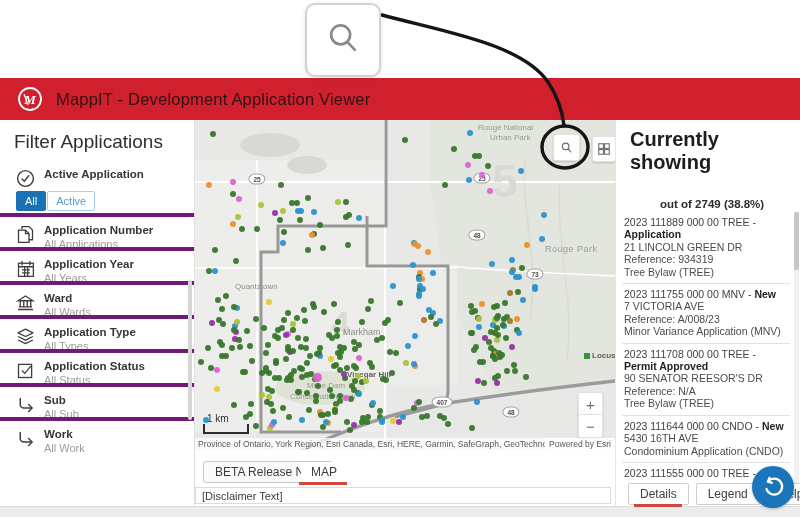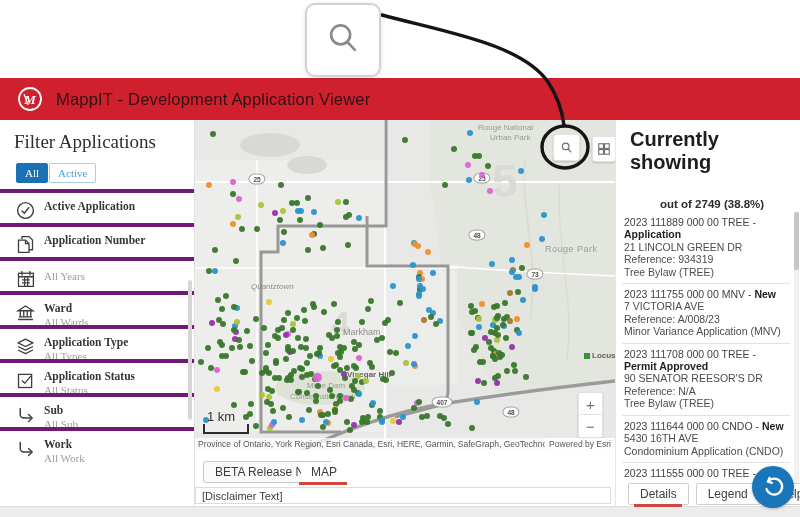--- a/index.html
+++ b/index.html
@@ -5,21 +5,21 @@
   html,body{margin:0;padding:0;background:#fff;}
   #app{position:relative;width:800px;height:517px;font-family:"Liberation Sans",sans-serif;overflow:hidden;background:#fff;}
   
   .callout{position:absolute;left:305px;top:3px;width:72px;height:70px;background:#fff;border:2px solid #d2d2d2;border-radius:10px;box-shadow:0 1px 5px rgba(0,0,0,.12);z-index:60;display:flex;align-items:center;justify-content:center;}
   .anno-svg{position:absolute;left:0;top:0;z-index:55;pointer-events:none;}
   
   .hdr{position:absolute;left:0;top:78px;width:800px;height:42px;background:#d0202e;display:flex;align-items:center;z-index:5;}
   .logo{margin-left:17px;width:26px;height:26px;}
   .hdr-title{margin-left:13px;font-size:16.5px;color:#311113;letter-spacing:.2px;text-align:right;}
   
-  .sb{position:absolute;left:0;top:120px;width:194px;height:386px;background:#fff;border-right:1px solid #e0e0e0;overflow:hidden;z-index:4;font-family:Liberation Serif, serif;}
+  .sb{position:absolute;left:0;top:120px;width:194px;height:386px;background:#fff;border-right:1px solid #e0e0e0;overflow:hidden;z-index:4;}
   .sb h1{margin:0;padding:11px 14px 8px;font-size:19px;font-weight:400;color:#2e2e2e;}
   .sb-scroll{position:absolute;right:2px;top:160px;width:4px;height:140px;background:#d6d6d6;border-radius:2px;}
   .f-row{position:relative;border-top:4px solid #701a75;padding:7px 8px 0 44px;height:34px;box-sizing:border-box;}
   .f-row:first-of-type{border-top:none;height:28px;}
   .f-ico{position:absolute;left:15px;top:7px;width:21px;height:21px;}
   .f-lab{font-size:11.5px;font-weight:bold;color:#363636;}
   .f-sub{font-size:11px;color:#9c9c9c;margin-top:2px;}
   .tog-row{padding:2px 8px 8px 16px;border-top:none;height:24px;}
   .tog{display:inline-block;font-size:11px;padding:3px 8px;border-radius:2px;margin-right:1px;cursor:pointer;}
   .tog-on{background:#1a72b5;color:#fff;border:1px solid #1a72b5;}
@@ -37,21 +37,21 @@
   .green-sq{display:inline-block;width:6px;height:6px;background:#3f8f3f;margin-right:2px;vertical-align:-1px;}
   .shield{position:absolute;transform:translate(-50%,-50%);background:#fff;border:1px solid #a2a2a2;border-radius:50%/60%;font-size:6.5px;font-weight:bold;color:#4a4a4a;padding:1px 4px;z-index:2;}
   .dot{position:absolute;width:6px;height:6px;border-radius:50%;z-index:3;opacity:.95;}
   .map-btn{position:absolute;background:#fff;border:1px solid #e2e2e2;border-radius:3px;box-shadow:0 1px 2px rgba(0,0,0,.18);display:flex;align-items:center;justify-content:center;z-index:6;cursor:pointer;}
   .srch-btn{left:358px;top:14px;width:25px;height:25px;}
   .grid-btn{left:397px;top:16px;width:22px;height:24px;}
   .zoomin{right:12px;top:272px;width:23px;height:22px;border-radius:2px 2px 0 0;}
   .zoomout{right:12px;top:294px;width:23px;height:22px;border-radius:0 0 2px 2px;}
   .zsign{font-size:15px;color:#6e6e6e;line-height:1;}
   .scalebar{position:absolute;left:8px;bottom:16px;z-index:5;}
-  .scalebar .txt{font-size:13px;color:#323232;margin-left:4px;}
+  .scalebar .txt{font-size:10px;color:#323232;margin-left:4px;}
   .scalebar .bar{width:42px;height:8px;border-left:2px solid #2b2b2b;border-bottom:2px solid #2b2b2b;border-right:2px solid #2b2b2b;}
   .attrib{position:absolute;left:0;bottom:0;width:420px;height:12px;display:flex;z-index:6;font-size:8.5px;color:#585858;line-height:12px;}
   .attrib .a1{flex:1;background:rgba(255,255,255,.75);padding:0 3px;white-space:nowrap;overflow:hidden;}
   .attrib .a2{background:rgba(255,255,255,.9);padding:0 4px;white-space:nowrap;}
   
   .beta-btn{position:absolute;left:203px;top:461px;padding:3px 11px;background:#fafafa;border:1px solid #c9c9c9;border-radius:3px;font-size:12px;color:#3c3c3c;z-index:4;cursor:pointer;}
   .map-tab{position:absolute;left:301px;top:462px;padding:3px 10px;background:#fff;font-size:12px;color:#3c3c3c;z-index:4;cursor:pointer;}
   .map-tab-line{position:absolute;left:299px;top:482px;width:48px;height:3px;background:#d2473d;z-index:4;}
   .disclaimer{position:absolute;left:195px;top:487px;width:416px;height:17px;background:#fff;border:1px solid #dcdcdc;font-size:11px;color:#3a3a3a;line-height:16px;padding-left:6px;box-sizing:border-box;z-index:4;}
   
@@ -98,52 +98,54 @@
       <text x="13" y="17.5" text-anchor="middle" font-size="13" font-weight="bold" font-style="italic" fill="#fff" font-family="Liberation Serif,serif">M</text>
       <path d="M7,8 L11,19" stroke="#fff" stroke-width="1.2" fill="none"></path>
     </svg>
   </span>
   <span class="hdr-title">MappIT - Development Application Viewer</span>
 </div>
 
 <div class="sb">
   <h1>Filter Applications</h1>
 
+  <div class="f-row">
+    <span class="f-ico">
+      <svg width="21" height="21" viewBox="0 0 24 24" fill="none" stroke="#3f3f3f" stroke-width="1.6" stroke-linecap="round">
+            <circle cx="12" cy="12" r="9"></circle>
+            <path d="M8 12.5l2.7 2.7 5-6.4"></path>
+          </svg>
+    </span>
+    <div class="f-lab">Active Application</div>
+  </div>
   <div class="f-row tog-row">
     <span class="tog tog-on">All</span><span class="tog tog-off">Active</span>
     <div class="tog-sep"></div>
-  </div>
-  <div class="f-row">
-    <span class="f-ico">
-      <svg width="21" height="21" viewBox="0 0 24 24" fill="none" stroke="#3f3f3f" stroke-width="1.6" stroke-linecap="round">
-            <circle cx="12" cy="12" r="9"></circle>
-            <path d="M8 12.5l2.7 2.7 5-6.4"></path>
-          </svg>
-    </span>
-    <div class="f-lab">Active Application</div>
   </div>
 
   <div class="f-row">
     <span class="f-ico">
       <svg width="21" height="21" viewBox="0 0 24 24" fill="none" stroke="#3f3f3f" stroke-width="1.5">
             <path d="M8 6V3h8l4 4v11h-4"></path>
             <path d="M4 7h8l4 4v10H4z"></path>
             <path d="M12 7v4h4"></path>
           </svg>
     </span>
     <div class="f-lab">Application Number</div>
+    <div class="f-sub">All Applications</div>
   </div>
 
   <div class="f-row">
     <span class="f-ico">
       <svg width="21" height="21" viewBox="0 0 24 24" fill="none" stroke="#3f3f3f" stroke-width="1.5">
             <rect x="4" y="6" width="17" height="15"></rect>
             <path d="M4 10h17M8 3.5v5M17 3.5v5M8 13.5h9M8 17h9M11 10v11M14.5 10v11"></path>
           </svg>
     </span>
+    <div class="f-lab">Application Year</div>
     <div class="f-sub">All Years</div>
   </div>
 
   <div class="f-row">
     <span class="f-ico">
       <svg width="21" height="21" viewBox="0 0 24 24" fill="none" stroke="#3f3f3f" stroke-width="1.5">
             <path d="M3.5 10L12 4.5 20.5 10z"></path>
             <path d="M6 10v7M10 10v7M14 10v7M18 10v7M4.5 17h15M3.5 20h17"></path>
           </svg>
     </span>
@@ -223,21 +225,21 @@
     </g>
     <path d="M96,336 C150,308 205,291 247,284 C310,274 375,266 420,261" stroke="#9b9b9b" stroke-width="3.5" fill="none"></path>
   </svg>
 
   <div id="map-layers">
         <div class="map-num" style="left: 297px; top: 34px; font-size: 46px;">5</div>
         <div class="map-num" style="left: 136px; top: 184px; font-size: 34px;">4</div>
         <div class="map-label lab-park" style="left: 283px; top: 3px; font-size: 8px;">Rouge National</div>
         <div class="map-label lab-park" style="left: 295px; top: 13px; font-size: 8px;">Urban Park</div>
         <div class="map-label lab-park2" style="left: 350px; top: 124px; font-size: 9px;">Rouge Park</div>
-        <div class="map-label lab-place" style="left: 56px; top: 162px; font-size: 8px; font-style: italic;">Quantztown</div>
+        <div class="map-label lab-place" style="left: 40px; top: 162px; font-size: 8px;">Quantztown</div>
         <div class="map-label lab-place" style="left: 148px; top: 207px; font-size: 9px;">Markham</div>
         <div class="map-label lab-place2" style="left: 152px; top: 250px; font-size: 8px;">Vinegar Hill</div>
         <div class="map-label lab-park" style="left: 112px; top: 261px; font-size: 8px;">Milne Dam</div>
         <div class="map-label lab-park" style="left: 95px; top: 272px; font-size: 8px;">Conservation Park</div>
         <div class="map-label lab-place2" style="left: 389px; top: 231px; font-size: 8px;"><span class="green-sq"></span>Locust Hill</div>
         <span class="shield" style="left: 62px; top: 59px;">25</span>
         <span class="shield" style="left: 287px; top: 58px;">25</span>
         <span class="shield" style="left: 282px; top: 115px;">48</span>
         <span class="shield" style="left: 340px; top: 154px;">73</span>
         <span class="shield" style="left: 247px; top: 282px;">407</span>

